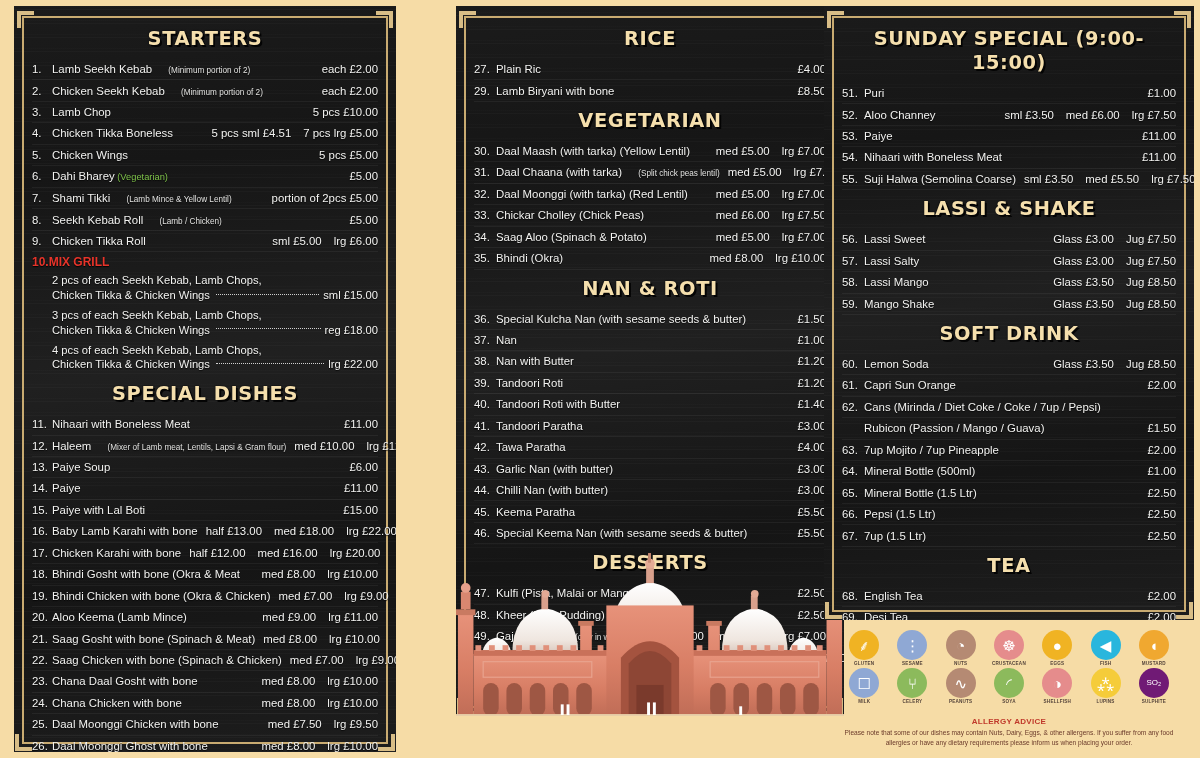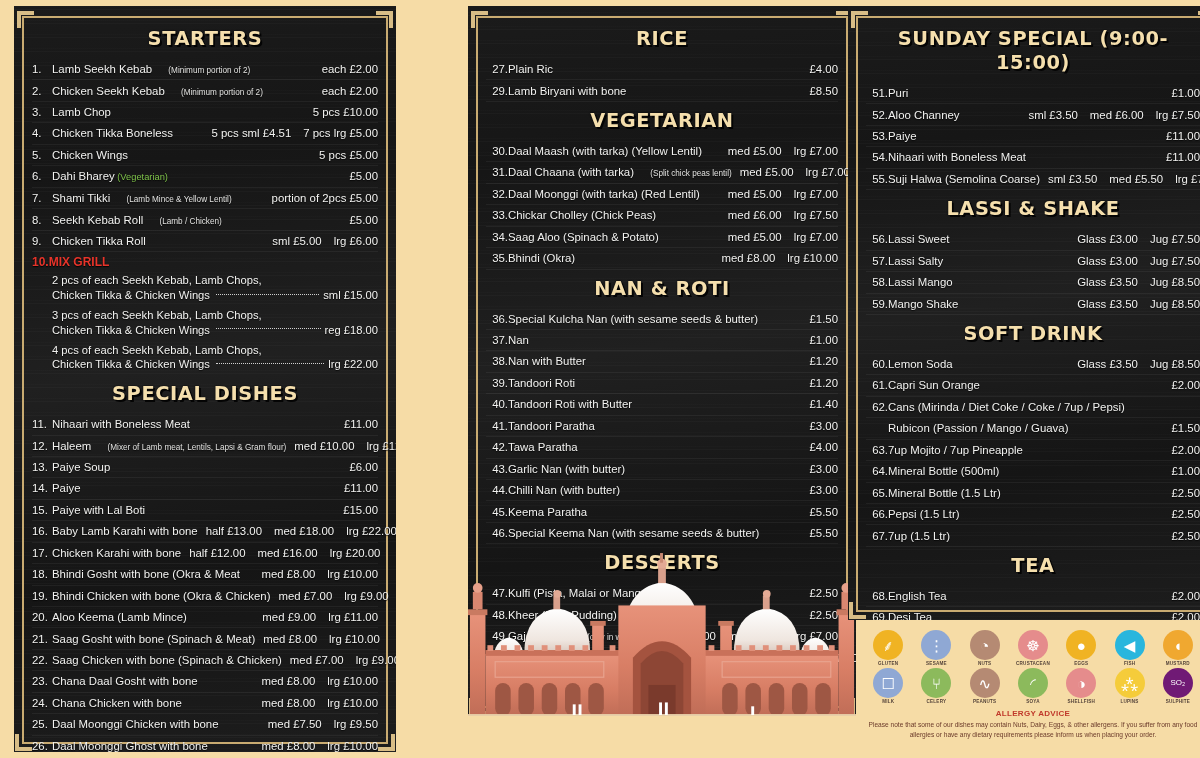--- a/index.html
+++ b/index.html
@@ -3,21 +3,21 @@
 <meta charset="utf-8">
 <style>
   * { box-sizing: border-box; margin: 0; padding: 0; }
   body {
     width: 1200px; height: 758px;
     background: #f6dca6;
     font-family: "Liberation Sans", sans-serif;
     overflow: hidden;
     position: relative;
   }
-  .menu-root { display: flex; width: 1200px; height: 758px; gap: 16px; }
+  .menu-root { display: flex; width: 1200px; height: 758px; gap: 4px; }
 
   
   .col { position: relative; height: 758px; }
   .col-left   { width: 404px; padding: 6px 8px 6px 14px; }
   .col-mid    { width: 404px; padding: 6px 8px 6px 8px; }
   .col-right  { width: 392px; padding: 6px 14px 6px 8px; display:flex; flex-direction:column; }
 
   
   .board {
     position: relative;
@@ -74,21 +74,21 @@
     display:flex; align-items:baseline;
     color:#f2f2f0;
     font-size:11.4px;
     padding: 3.1px 0 3.1px 0;
     line-height:1.25;
     border-bottom:1px solid rgba(255,255,255,0.055);
     text-shadow: 0 1px 1px rgba(0,0,0,.8);
   }
   .row:last-child { border-bottom:none; }
   .num { width:20px; flex:0 0 20px; text-align:left; }
-  .num.wide { width:22px; flex:0 0 22px;text-align:right; }
+  .num.wide { width:22px; flex:0 0 22px; }
   .nm { flex:1 1 auto; white-space:nowrap; overflow:visible; }
   .sub { font-size:8.2px; color:#e2e2e0;padding-left:14px; }
   .veg { color:#7ec24a; font-size:9.3px; }
   .prices { flex:0 0 auto; display:flex; gap:12px; white-space:nowrap; margin-left:8px; }
   .prices span { display:inline-block; }
 
   .row.red { color:#e8342a; font-weight:bold; font-size:12px; border-bottom:none;
              padding-bottom:1px; text-shadow:0 1px 1px rgba(0,0,0,.9);}
   .grill-blk { padding:2px 0 3px 20px; font-size:11.2px; color:#f2f2f0;
                line-height:1.32; text-shadow:0 1px 1px rgba(0,0,0,.8); }
@@ -102,21 +102,21 @@
     gap: 2px 4px; justify-items:center; padding: 2px 14px 0 14px;
   }
   .al-cell { text-align:center; width:100%; }
   .al-circ {
     width:30px; height:30px; border-radius:50%;
     margin:0 auto; display:flex; align-items:center; justify-content:center;
     font-size:15px; line-height:1; color:#fff;
   }
   .al-lab { font-size:4.6px; font-weight:bold; color:#55443a; margin-top:1px;
             letter-spacing:.2px; }
-  .allergy-title { color:#c0392b; font-weight:bold; font-size:8px; margin-top:5px; letter-spacing:.3px;}
+  .allergy-title { color:#c0392b; font-weight:bold; font-size:8px; margin-top:13px; letter-spacing:.3px;}
   .allergy-text { color:#6b3a2a; font-size:6.6px; line-height:1.5; margin-top:2px;
                   padding:0 8px; }
 
   
   .mosque-holder { position:absolute; left:0; right:0; bottom:0; height:172px; overflow:hidden; }
 </style>
 </head>
 <body>
 
 <div class="menu-root">

